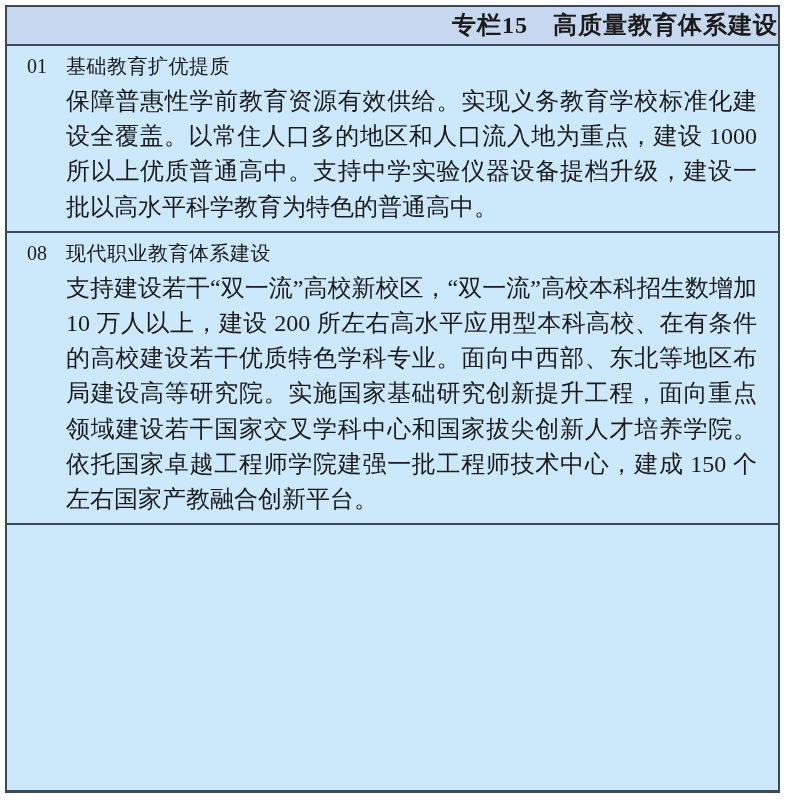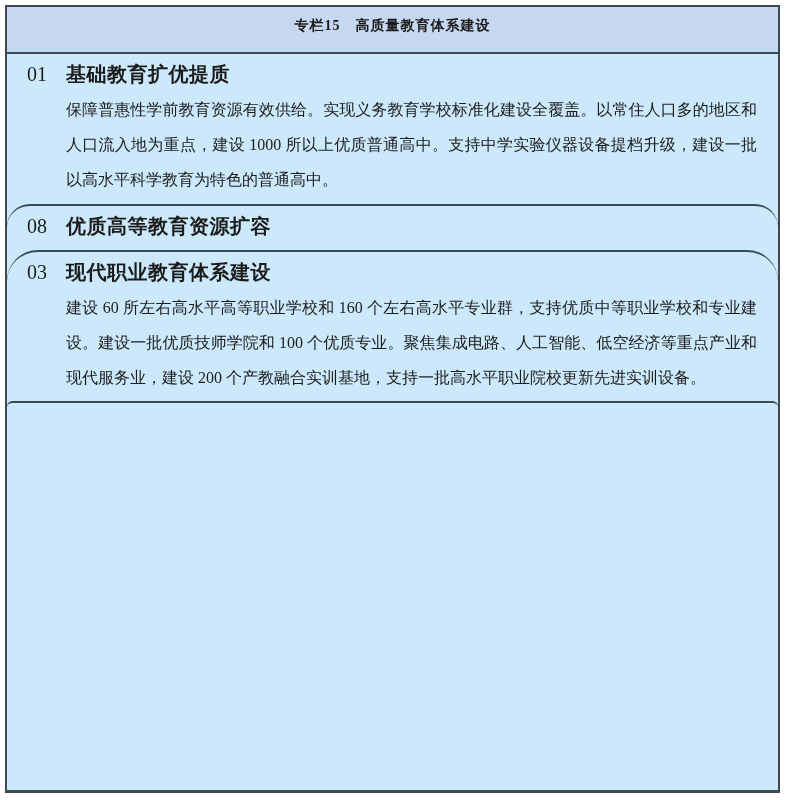--- a/index.html
+++ b/index.html
@@ -18,49 +18,48 @@
   .panel {
     position: absolute;
     left: 5px; top: 5px; right: 6px; bottom: 7px;
     border: 2px solid var(--rule);
     border-bottom-width: 3px;
     background: var(--body-bg);
   }
   .panel-title {
     background: var(--title-bg);
     border-bottom: 2px solid var(--rule);
-    height: 47px;
+    height: 39px;
     line-height: 37px;
-    text-align: center;
-    font-size: 14px;
+    text-align: right;
+    font-size: 24px;
     font-weight: bold;
     letter-spacing: 1px;
   }
   .section {
     background: var(--body-bg);
     padding: 3px 21px 6px 20px;
-    border-radius: 31px;
   }
   .section + .section { border-top: 2px solid var(--rule); }
   .section-head {
     display: flex;
     font-size: 20px;
     line-height: 35px;
   }
   .section-num {
     flex: 0 0 39px;
     font-weight: normal;
   }
   .section-heading {
-    font-weight: bold;
+    font-weight: normal;
     letter-spacing: 0.5px;
   }
   .section-body {
     margin-left: 39px;
-    font-size: 16px;
+    font-size: 24px;
     line-height: 35.2px;
     text-align: justify;
   }
 </style>
 </head>
 <body>
 
 <div class="panel">
   <div class="panel-title">
     <span>专栏15　高质量教育体系建设</span>
@@ -70,27 +69,21 @@
     <div class="section-head">
       <span class="section-num">01</span>
       <span class="section-heading">基础教育扩优提质</span>
     </div>
     <p class="section-body">保障普惠性学前教育资源有效供给。实现义务教育学校标准化建设全覆盖。以常住人口多的地区和人口流入地为重点，建设 1000 所以上优质普通高中。支持中学实验仪器设备提档升级，建设一批以高水平科学教育为特色的普通高中。</p>
   </section>
 
   <section class="section">
     <div class="section-head">
       <span class="section-num">08</span>
-      <span class="section-heading">优质高等教育资源扩容</span>
+      <span class="section-heading">现代职业教育体系建设</span>
     </div>
+    <p class="section-body">支持建设若干“双一流”高校新校区，“双一流”高校本科招生数增加 10 万人以上，建设 200 所左右高水平应用型本科高校、在有条件的高校建设若干优质特色学科专业。面向中西部、东北等地区布局建设高等研究院。实施国家基础研究创新提升工程，面向重点领域建设若干国家交叉学科中心和国家拔尖创新人才培养学院。依托国家卓越工程师学院建强一批工程师技术中心，建成 150 个左右国家产教融合创新平台。</p>
   </section>
 
-  <section class="section">
-    <div class="section-head">
-      <span class="section-num">03</span>
-      <span class="section-heading">现代职业教育体系建设</span>
-    </div>
-    <p class="section-body">建设 60 所左右高水平高等职业学校和 160 个左右高水平专业群，支持优质中等职业学校和专业建设。建设一批优质技师学院和 100 个优质专业。聚焦集成电路、人工智能、低空经济等重点产业和现代服务业，建设 200 个产教融合实训基地，支持一批高水平职业院校更新先进实训设备。</p>
-  </section>
 
   <section class="section">
   </section>
 </div>
 
 </body></html>

